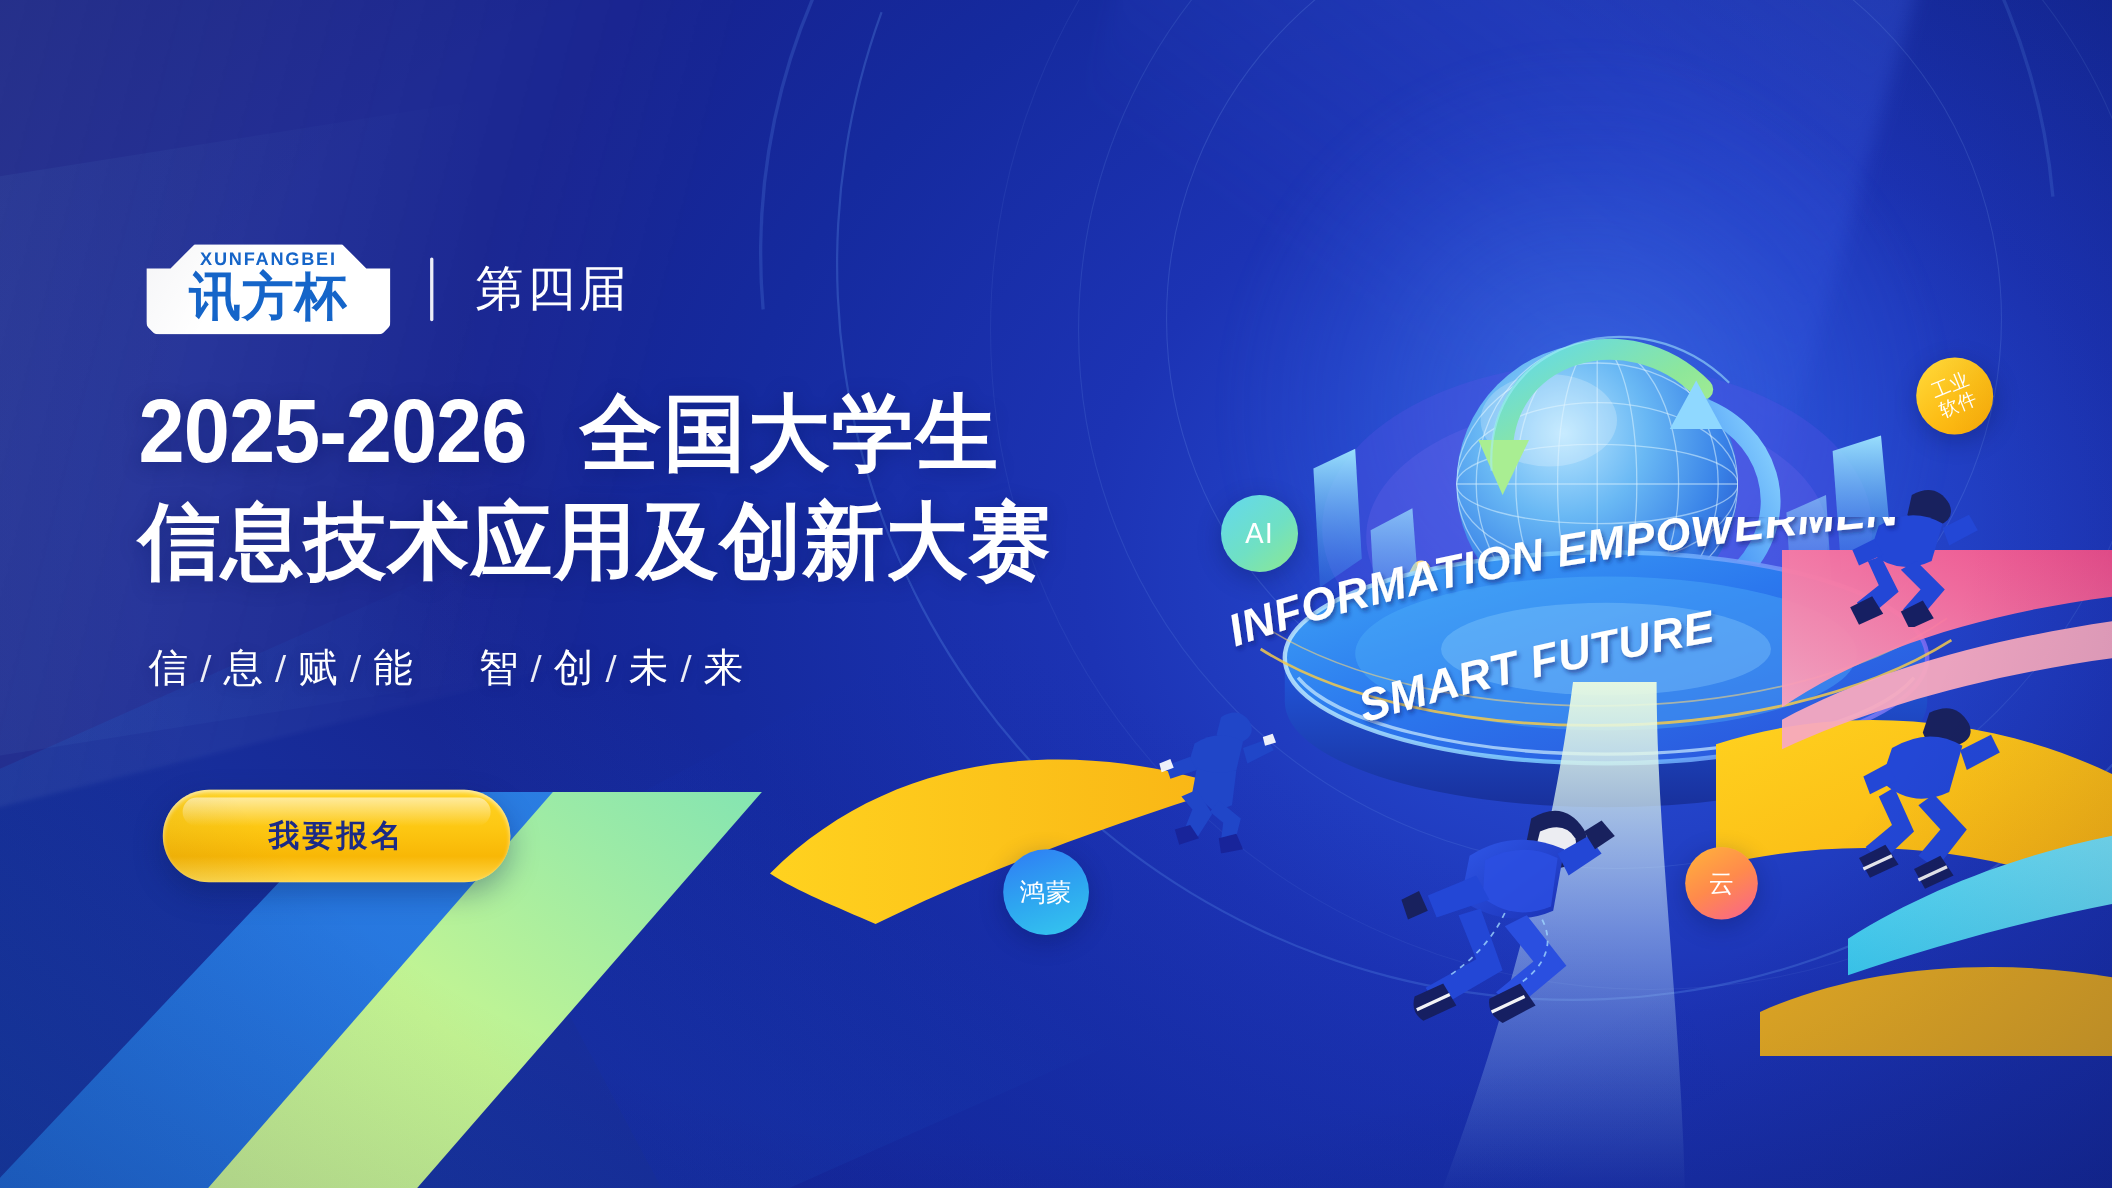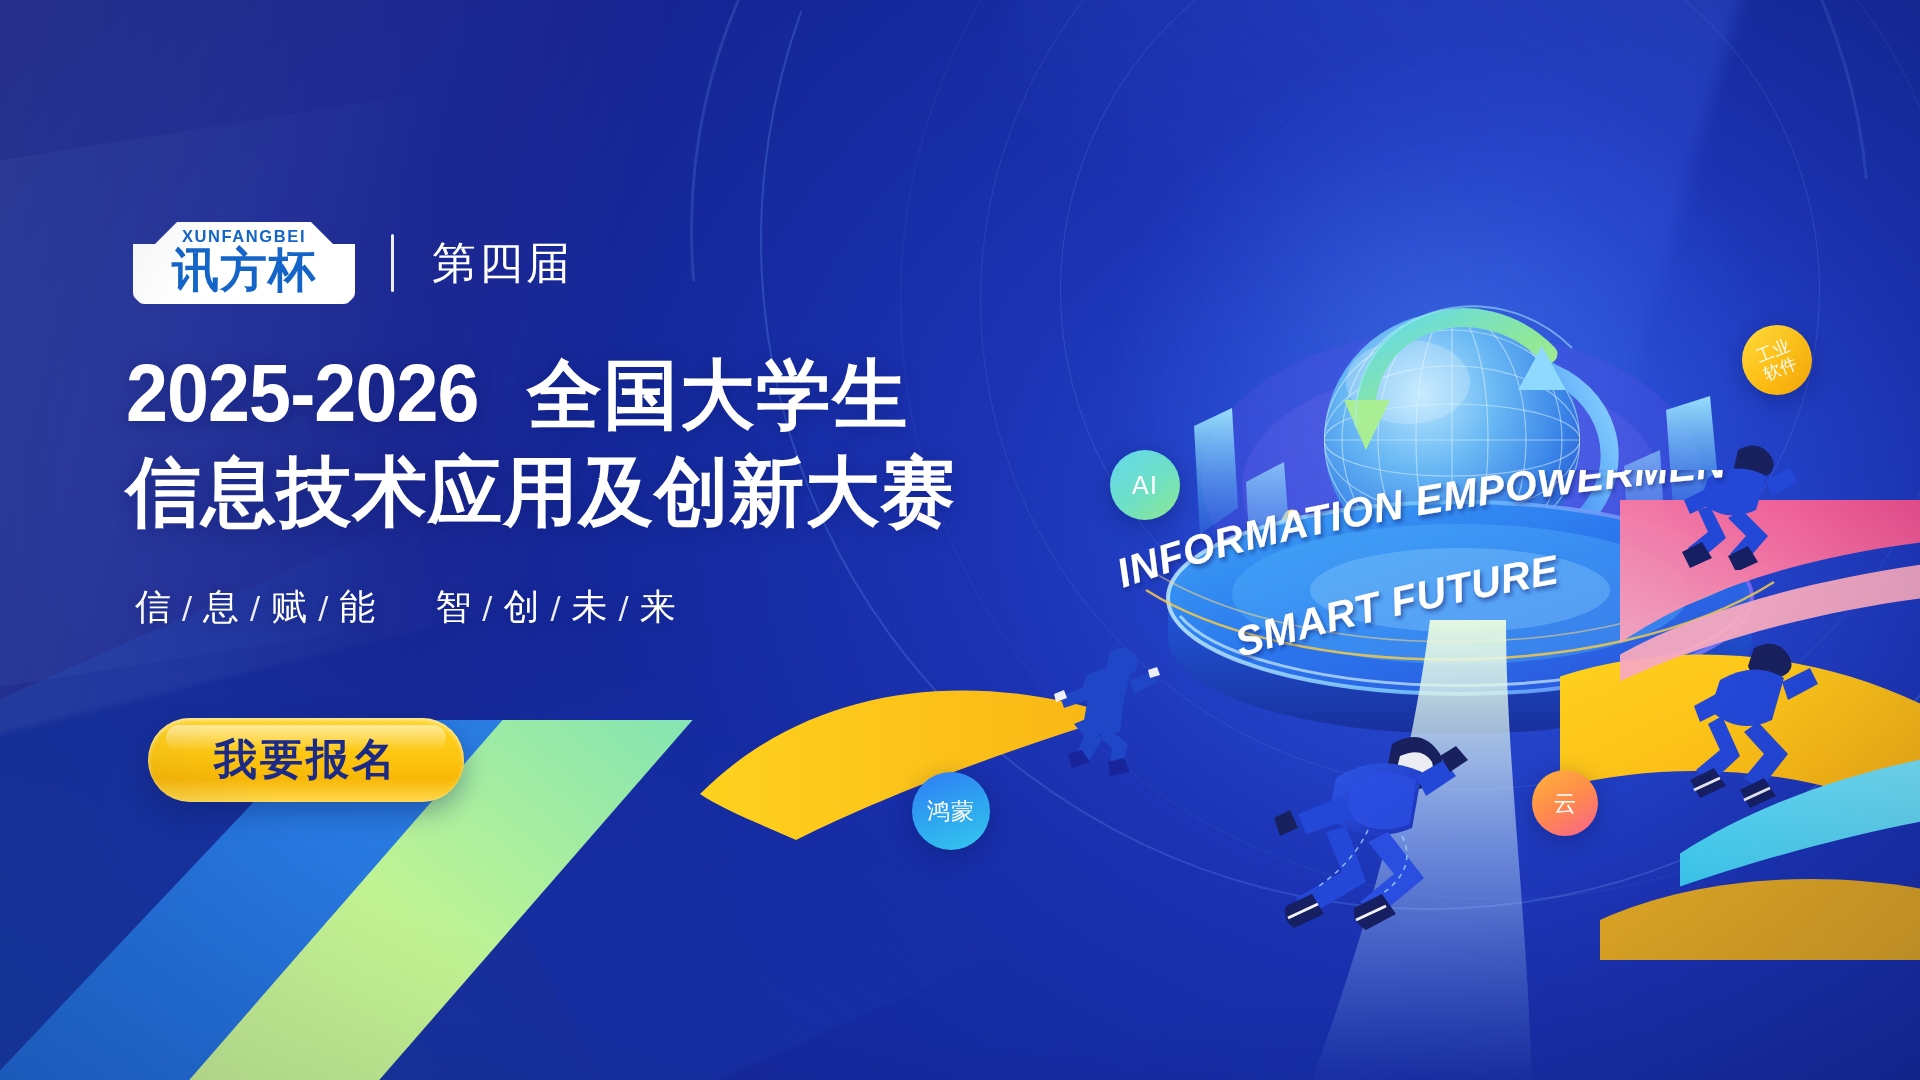--- a/index.html
+++ b/index.html
@@ -166,21 +166,21 @@
   }
   #cta::after {
     content:""; position:absolute; left:18px; top:7px; right:18px; height:26px;
     border-radius:20px;
     background:linear-gradient(180deg, rgba(255,255,255,.55), rgba(255,255,255,0));
     pointer-events:none;
   }
   #cta .cta-label {
     position:relative; z-index:2;
     font-family:Liberation Mono, monospace;
-    font-size:43px; font-weight:700; color:#1b2a86; letter-spacing:3px;
+    font-size:28px; font-weight:700; color:#1b2a86; letter-spacing:3px;
   }
 
   
   .badge {
     position:absolute; border-radius:50%;
     display:flex; align-items:center; justify-content:center;
     color:#ffffff; font-weight:500;
     font-family:"DejaVu Sans","Liberation Sans",sans-serif;
     box-shadow:0 6px 22px rgba(5,18,70,.3);
   }

